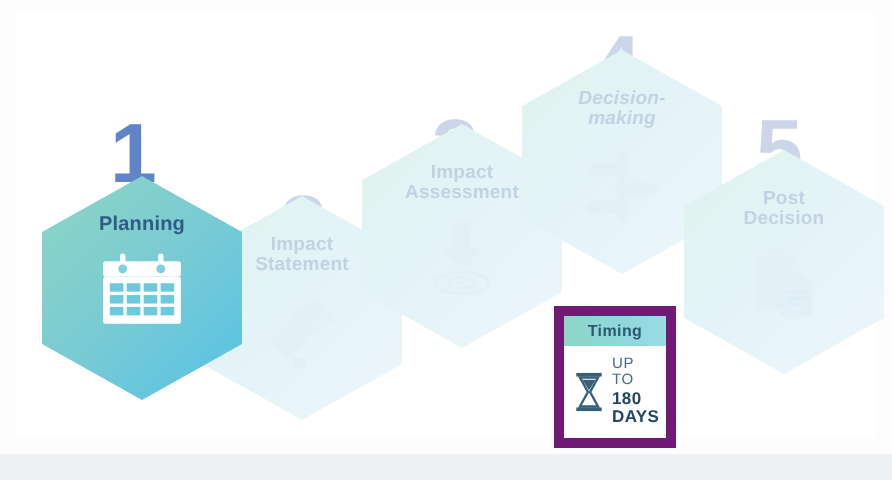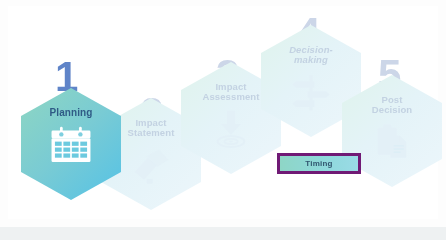--- a/index.html
+++ b/index.html
@@ -62,22 +62,22 @@
     letter-spacing:-1px;
     color:#ccd6e8;
     user-select:none;
   }
   .num.lead{color:#5f84c8;}
 
   
   #timing{
     position:absolute;
     left:277px;top:153px;
-    width:84px;
-    border:3px solid #701a75;
+    width:61px;
+    border:5px solid #701a75;
     background:#ffffff;
     box-sizing:border-box;
   }
   #timing-head{
     background:linear-gradient(90deg,#8ed6c6 0%,#8ed8db 55%,#9adbe6 100%);
     color:#31566f;
     font-size:8px;font-weight:bold;
     text-align:center;
     padding:3px 0 3px 0;
     letter-spacing:.2px;
@@ -182,15 +182,27 @@
           <rect x="37" y="33" width="8" height="5"></rect>
         </g>
         <circle cx="14.6" cy="10.5" r="2.6" fill="#7ecfdf"></circle>
         <circle cx="37.1" cy="10.5" r="2.6" fill="#7ecfdf"></circle>
       </svg>
     </div>
   </div>
 
   <div id="timing">
     <div id="timing-head">Timing</div>
+    <div id="timing-body">
+      <svg width="15" height="20" viewBox="0 0 16 22">
+        <rect x="1" y="0.5" width="14" height="2" fill="#3a6079"></rect>
+        <rect x="1" y="19.5" width="14" height="2" fill="#3a6079"></rect>
+        <path d="M3 3 h10 L8.6 11 L13 19 H3 L7.4 11 Z" fill="none" stroke="#3a6079" stroke-width="1.3"></path>
+        <path d="M4.3 4.3 h7.4 L8 10 Z" fill="#3a6079"></path>
+      </svg>
+      <div class="timing-text">
+        <div class="t-up">UP TO</div>
+        <div class="t-days">180 DAYS</div>
+      </div>
+    </div>
   </div>
 
 </div>
 
 </body></html>

